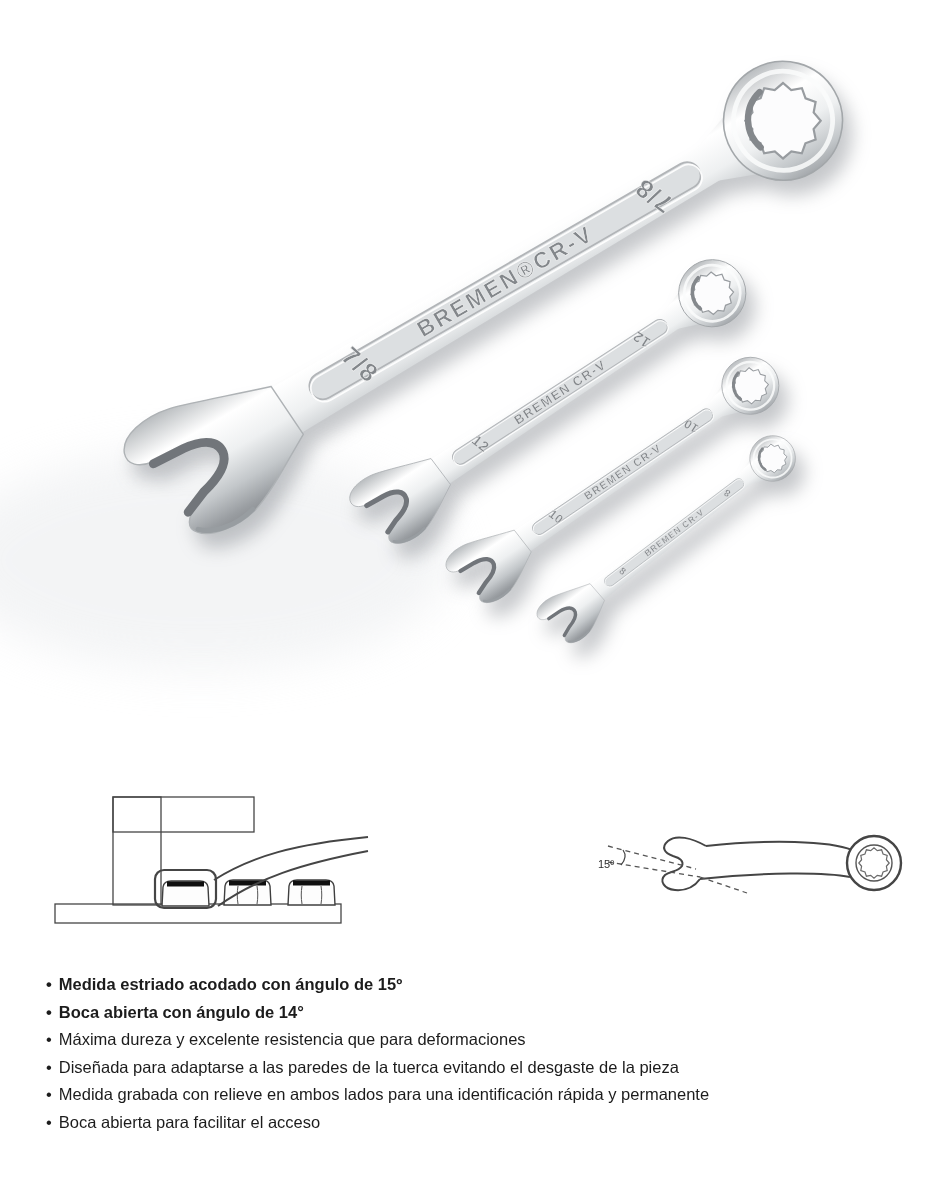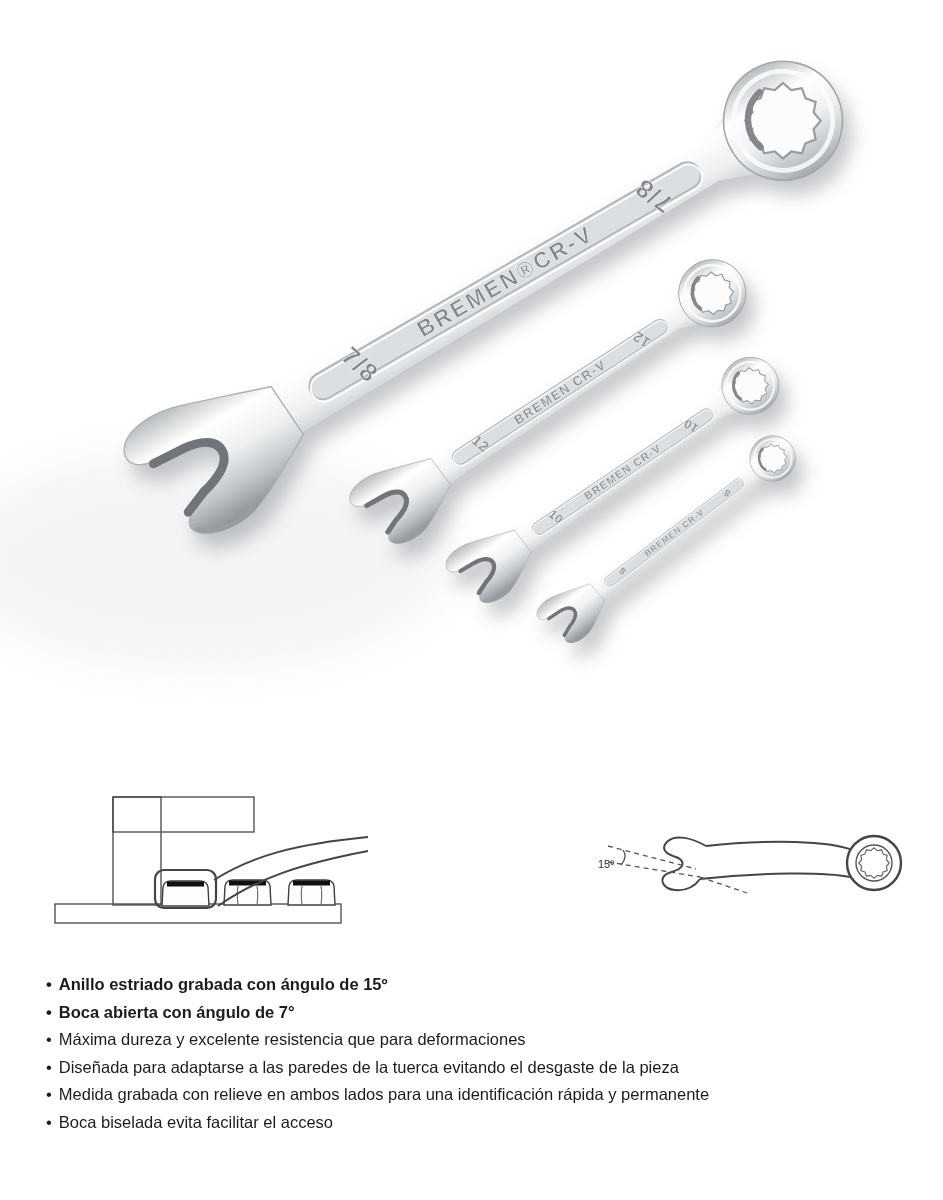--- a/index.html
+++ b/index.html
@@ -129,37 +129,37 @@
       <path d="M 608,862 L 700,877" stroke="#555" stroke-width="1.3" stroke-dasharray="5 4" fill="none"></path>
       <path d="M 700,877 L 747,893" stroke="#555" stroke-width="1.3" stroke-dasharray="5 4" fill="none"></path>
       <path d="M 623,850 Q 628,857 621,865" stroke="#444" stroke-width="1.2" fill="none"></path>
       <text class="angle-label" x="598" y="868">15º</text>
     </g>
   </svg>
 
   <ul class="features">
     <li class="bold">
       <span class="bullet">•</span>
-      <span class="txt">Anillo estriado grabada con ángulo de 15º</span>
+      <span class="txt">Medida estriado acodado con ángulo de 15º</span>
     </li>
     <li class="bold">
       <span class="bullet">•</span>
-      <span class="txt">Boca abierta con ángulo de 7°</span>
+      <span class="txt">Boca abierta con ángulo de 14°</span>
     </li>
     <li>
       <span class="bullet">•</span>
       <span class="txt">Máxima dureza y excelente resistencia que para deformaciones</span>
     </li>
     <li>
       <span class="bullet">•</span>
       <span class="txt">Diseñada para adaptarse a las paredes de la tuerca evitando el desgaste de la pieza</span>
     </li>
     <li>
       <span class="bullet">•</span>
       <span class="txt">Medida grabada con relieve en ambos lados para una identificación rápida y permanente</span>
     </li>
     <li>
       <span class="bullet">•</span>
-      <span class="txt">Boca biselada evita facilitar el acceso</span>
+      <span class="txt">Boca abierta para facilitar el acceso</span>
     </li>
   </ul>
 
 </div>
 
 </body></html>

